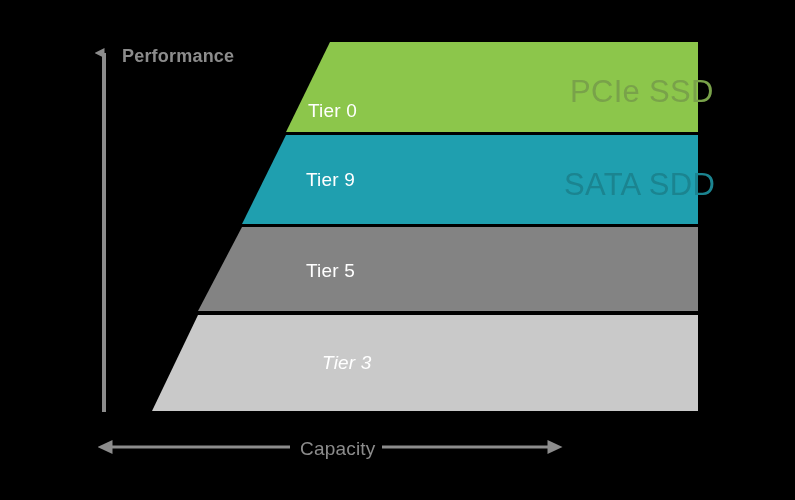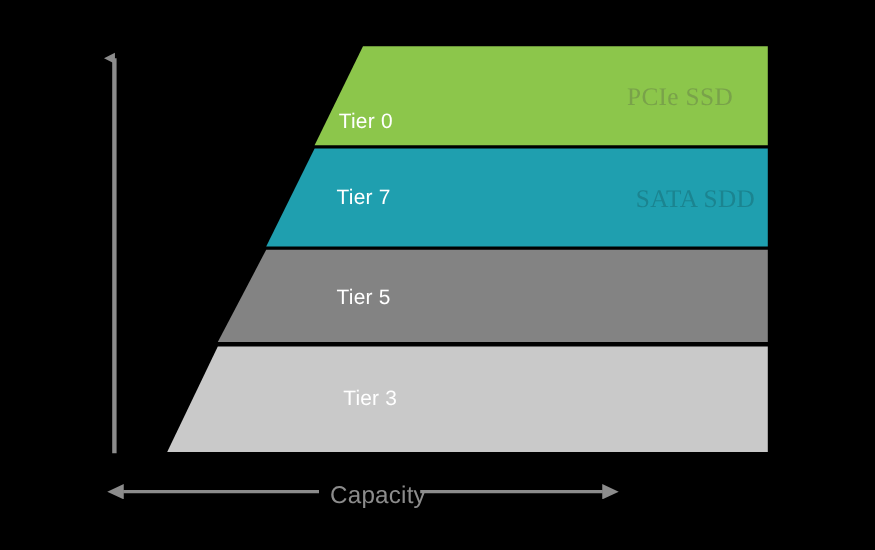--- a/index.html
+++ b/index.html
@@ -34,37 +34,36 @@
     line-height: 1;
   }
   .tier-label {
     color: #ffffff;
     font-size: 19px;
     font-weight: 400;
     letter-spacing: 0.2px;
   }
   .media-label {
     color: #8e8e8e;
-    font-size: 23px;
+    font-size: 31px;
     font-weight: 400;
     letter-spacing: 0.3px;
-    font-family: Liberation Serif, serif;
   }
   .media-label.on-green { color: #79a24a; }
-  .media-label.on-teal  { color: #1b8490; margin-left: 14px; }
+  .media-label.on-teal  { color: #1b8490; }
   .media-label.on-light { color: #9d9d9d; }
   .axis-label {
     color: #8c8c8c;
     font-size: 18px;
     font-weight: 700;
     letter-spacing: 0.2px;
   }
   .capacity-label {
     color: #8c8c8c;
-    font-size: 22px;
+    font-size: 19px;
     font-weight: 400;
     letter-spacing: 0.2px;
   }
 </style>
 </head>
 <body>
 
 <div id="stage">
 
   <svg id="diagram-svg" viewBox="0 0 795 500">
@@ -88,24 +87,25 @@
 
     <polygon points="198,315 698,315 698,411 152,411" fill="#C9C9C9"></polygon>
 
     <line x1="104" y1="412" x2="104" y2="53" stroke="#8c8c8c" stroke-width="4" marker-end="url(#arrow-up)"></line>
 
     <line x1="112" y1="447" x2="290" y2="447" stroke="#8c8c8c" stroke-width="3" marker-start="url(#arrow-left)"></line>
 
     <line x1="382" y1="447" x2="548" y2="447" stroke="#8c8c8c" stroke-width="3" marker-end="url(#arrow-right)"></line>
   </svg>
 
+  <div class="txt axis-label" style="left:122px; top:47px;">Performance</div>
 
   <div class="txt tier-label" style="left:308px; top:101px;">Tier 0</div>
-  <div class="txt tier-label" style="left:306px; top:170px;">Tier 7</div>
+  <div class="txt tier-label" style="left:306px; top:170px;">Tier 9</div>
   <div class="txt tier-label" style="left:306px; top:261px;">Tier 5</div>
-  <div class="txt tier-label" style="left:312px; top:353px;">Tier 3</div>
+  <div class="txt tier-label" style="left:322px; top:353px;font-style:italic;">Tier 3</div>
 
   <div class="txt media-label on-green" style="left:570px; top:76px;">PCIe SSD</div>
   <div class="txt media-label on-teal" style="left:564px; top:169px;">SATA SDD</div>
 
   <div class="txt capacity-label" style="left:300px; top:439px;">Capacity</div>
 
 </div>
 
 </body></html>

